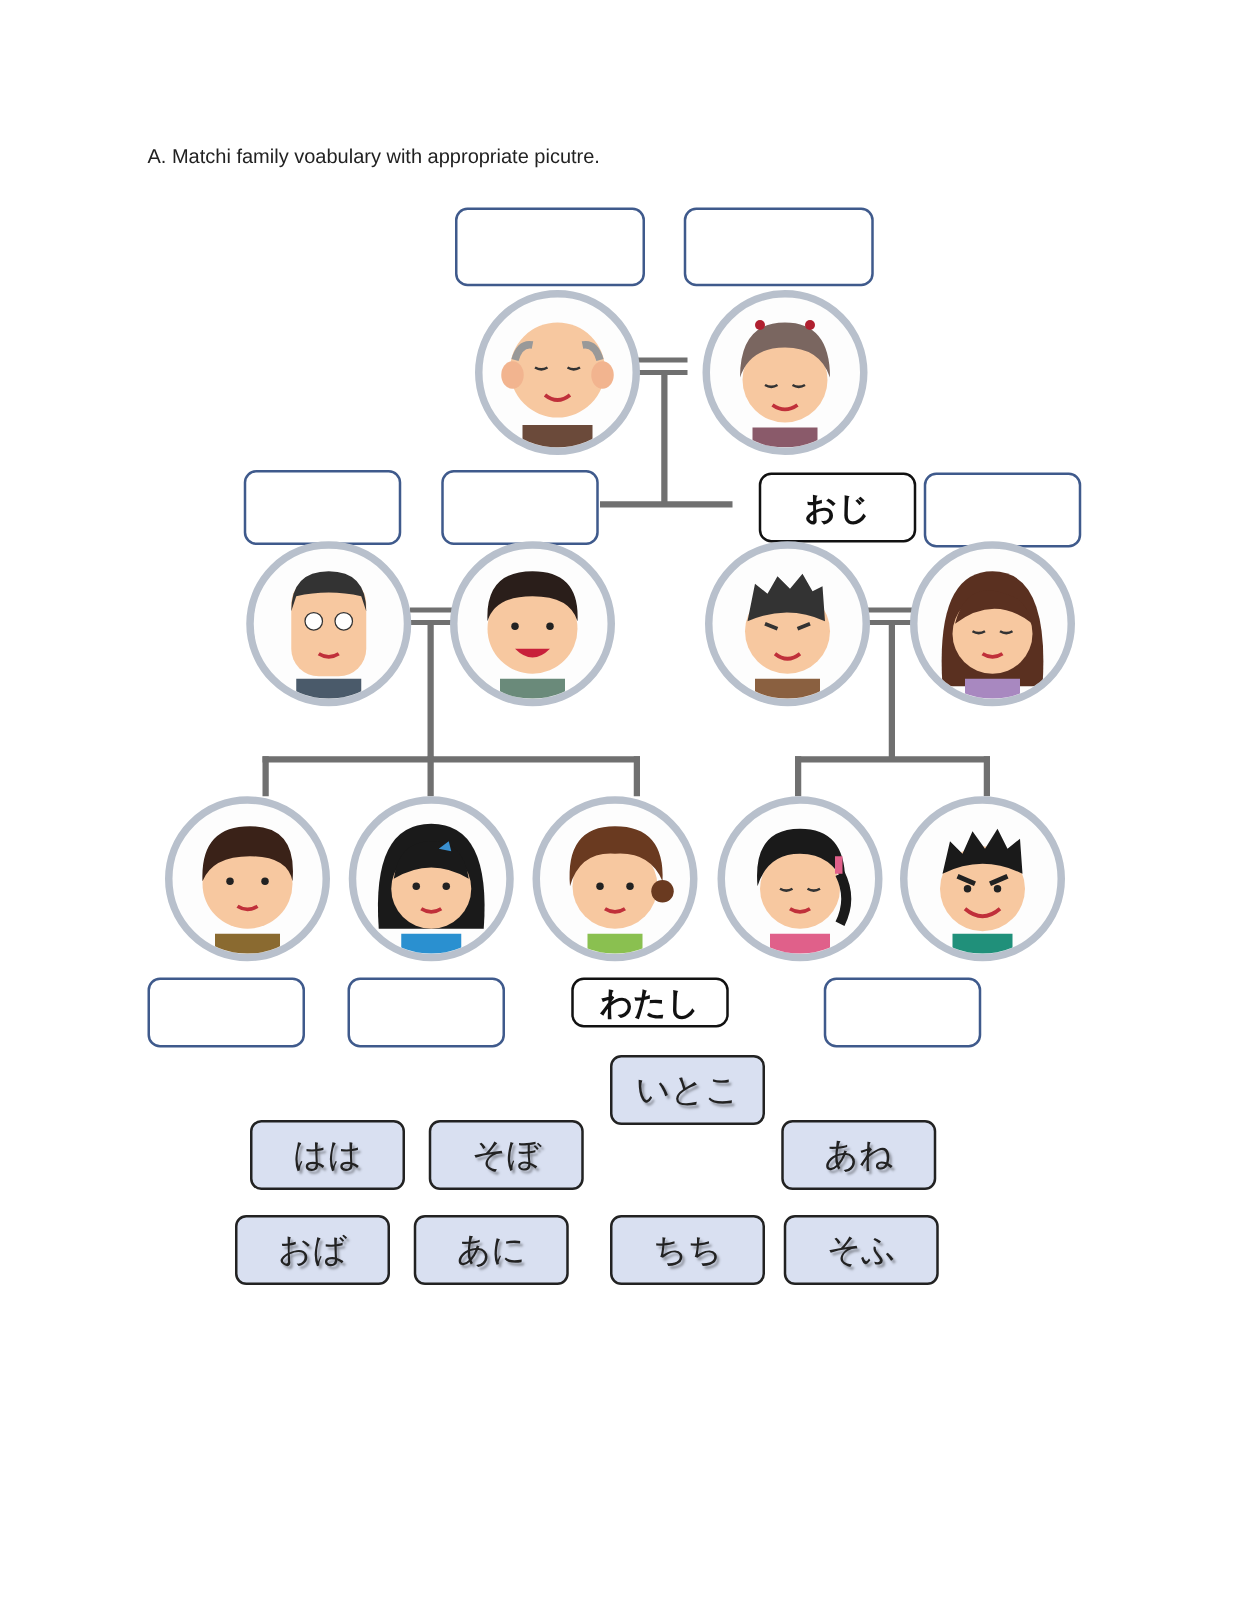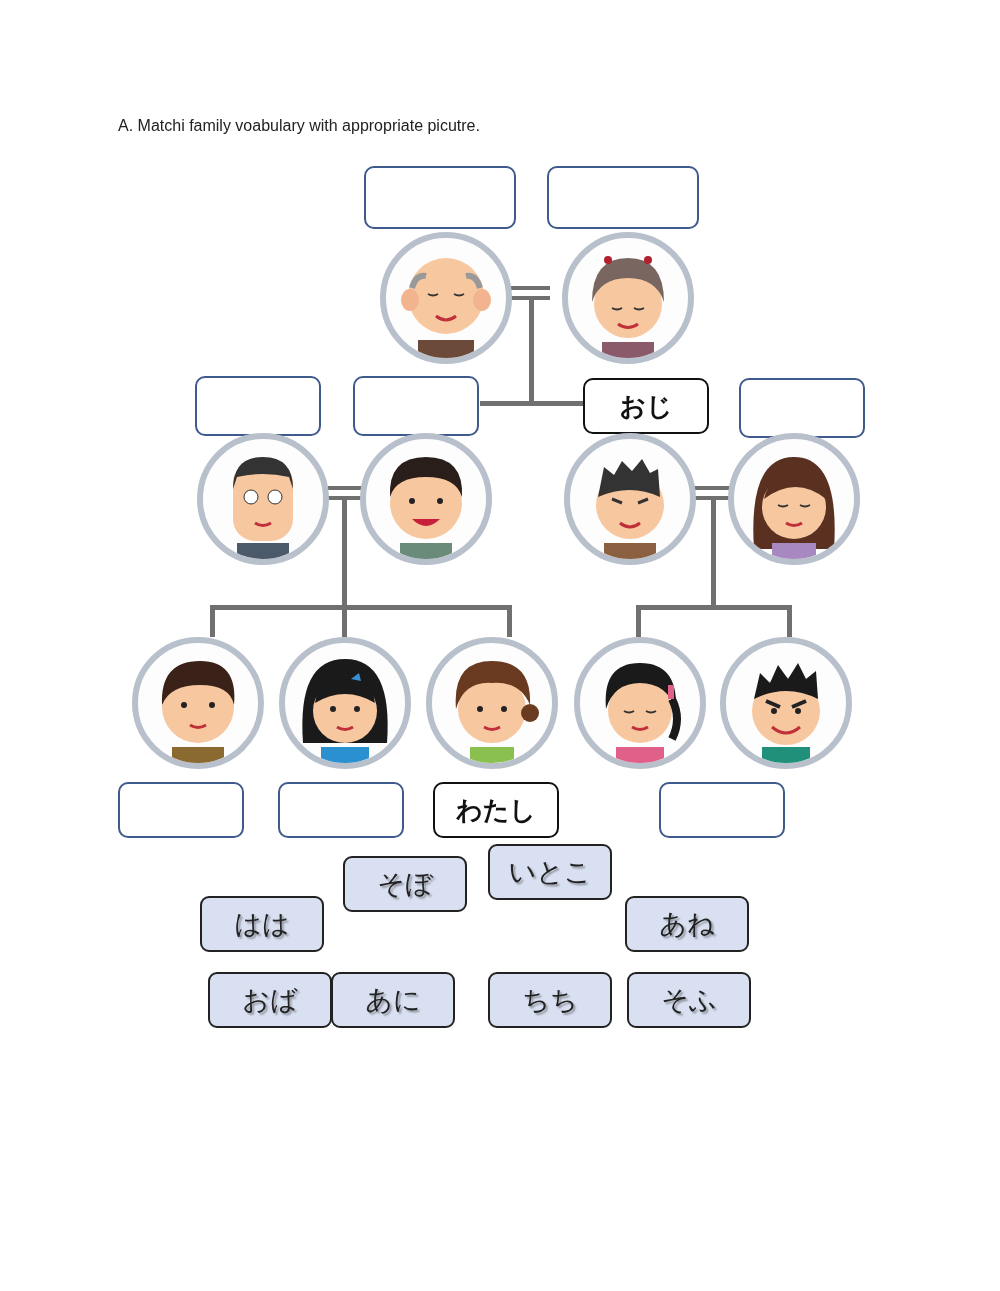--- a/index.html
+++ b/index.html
@@ -1,19 +1,19 @@
 <!DOCTYPE html>
 <html><head>
 <meta charset="utf-8">
 <style>
   html,body{margin:0;padding:0;background:#fff;}
   body{width:1000px;height:1291px;position:relative;overflow:hidden;font-family:"DejaVu Sans",sans-serif;}
   .instr{position:absolute;left:118px;top:117px;font-family:"Liberation Sans","DejaVu Sans",sans-serif;font-size:16px;color:#222;}
   .box{position:absolute;box-sizing:border-box;width:126px;height:60px;border:2px solid #3f5a8c;border-radius:10px;background:#fff;display:flex;align-items:center;justify-content:center;font-size:26px;font-weight:bold;color:#111;}
-  .box.filled{border-color:#111;}
+  .box.filled{border-color:#111;margin-left:24px;}
   .line{position:absolute;background:#707070;}
   .face{position:absolute;width:132px;height:132px;border-radius:50%;box-sizing:border-box;border:6px solid #b8c0cc;background:#fdfdfd;overflow:hidden;}
   .face svg{width:100%;height:100%;display:block;}
   .tile{position:absolute;box-sizing:border-box;width:124px;height:56px;border:2px solid #222;border-radius:9px;background:#d9e0f1;display:flex;align-items:center;justify-content:center;font-size:27px;font-weight:normal;color:#222;text-shadow:2px 2px 2px rgba(0,0,0,0.35);cursor:grab;margin-left:12px;}
 </style>
 </head>
 <body>
 
 <div class="instr">A. Matchi family voabulary with appropriate picutre.</div>
 
@@ -163,25 +163,25 @@
       <path d="M40 58 l14 6 M80 58 l-14 6" stroke="#222" stroke-width="4"></path>
       <circle cx="48" cy="68" r="3" fill="#222"></circle>
       <circle cx="72" cy="68" r="3" fill="#222"></circle>
       <path d="M46 84 q14 12 28 0" stroke="#c0303a" stroke-width="3" fill="none"></path>
       <rect x="36" y="104" width="48" height="16" fill="#20907a"></rect>
     </svg>
 </div>
 
 <div class="box" style="left:118px;top:782px;height:56px;"></div>
 <div class="box" style="left:278px;top:782px;height:56px;"></div>
-<div class="box filled" style="left:433px;top:782px;height:56px;">わたし</div>
+<div class="box filled" style="left:433px;top:782px;height:40px;">わたし</div>
 <div class="box" style="left:659px;top:782px;height:56px;"></div>
 
 <div>
   <div class="tile" style="left:188px;top:896px;">はは</div>
-  <div class="tile" style="left:331px;top:856px;">そぼ</div>
+  <div class="tile" style="left:331px;top:896px;">そぼ</div>
   <div class="tile" style="left:476px;top:844px;">いとこ</div>
   <div class="tile" style="left:613px;top:896px;text-align:center;">あね</div>
-  <div class="tile" style="left:196px;top:972px;">おば</div>
+  <div class="tile" style="left:176px;top:972px;">おば</div>
   <div class="tile" style="left:319px;top:972px;">あに</div>
   <div class="tile" style="left:476px;top:972px;">ちち</div>
   <div class="tile" style="left:615px;top:972px;">そふ</div>
 </div>
 
 </body></html>

